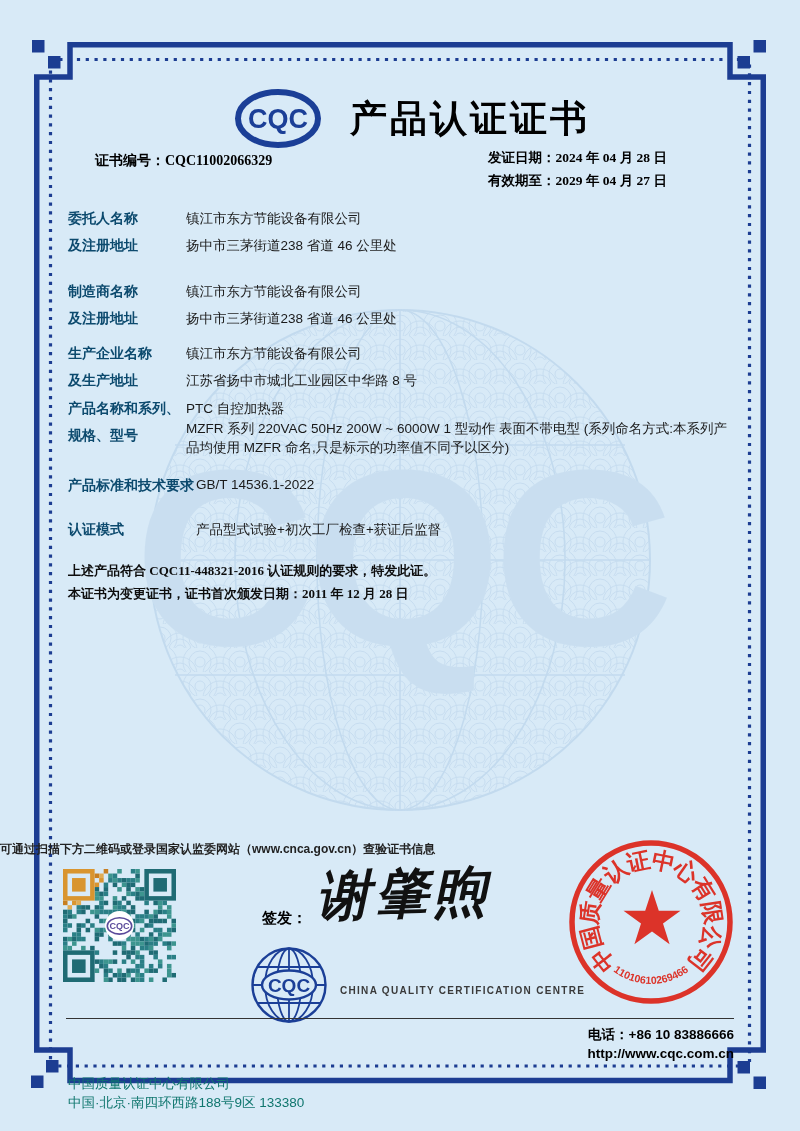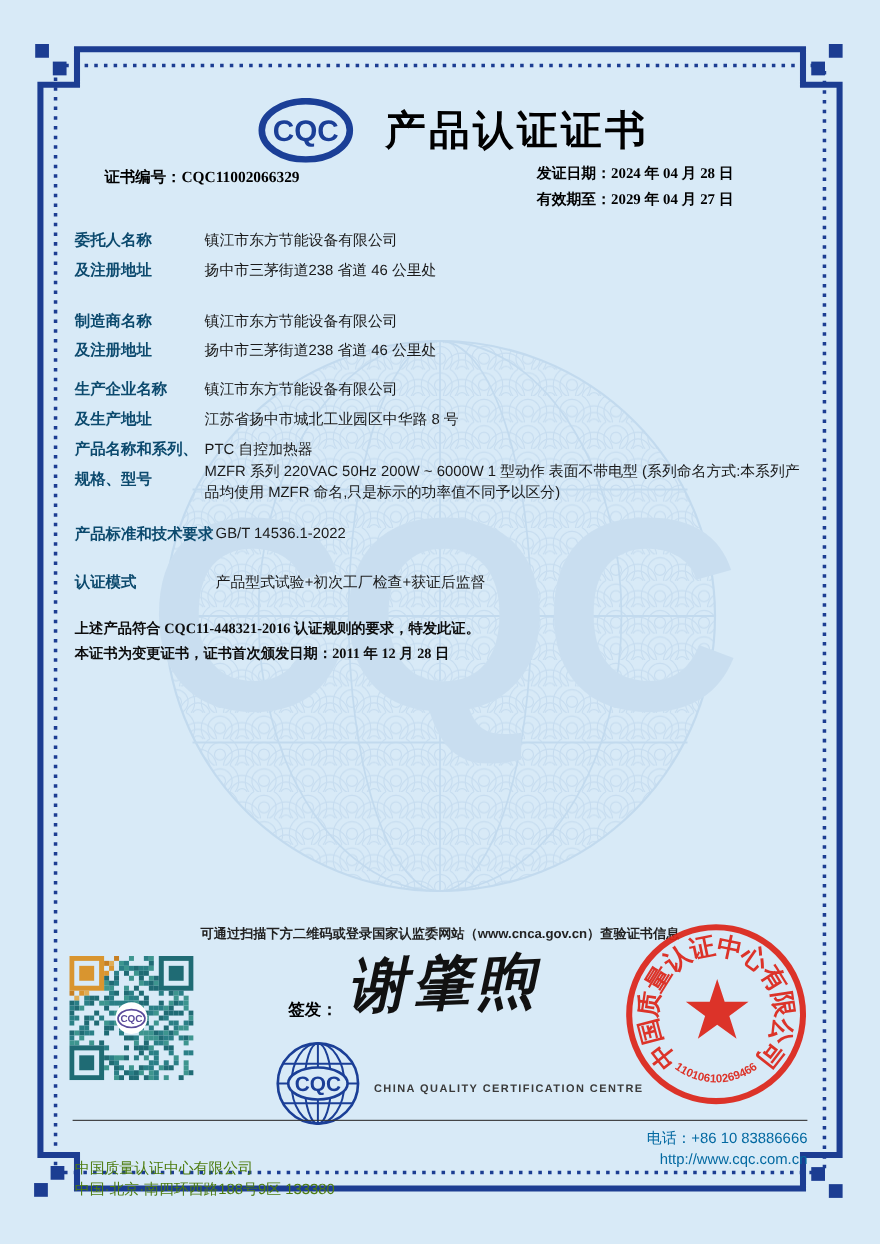--- a/index.html
+++ b/index.html
@@ -16,31 +16,31 @@
   .cert-no{left:95px;top:152px;font-family:"Liberation Serif",serif;font-weight:700;font-size:14px;color:#000;}
   .dates{left:488px;top:146px;font-family:"Liberation Serif",serif;font-weight:700;font-size:13.5px;line-height:23px;color:#000;white-space:nowrap;}
 
   
   .row-label{position:absolute;left:68px;font-size:14px;font-weight:700;color:#0c4a6e;white-space:nowrap;}
   .row-value{position:absolute;left:186px;font-size:13.5px;color:#1a1a1a;white-space:nowrap;}
   .row-value.wrap{white-space:normal;width:552px;line-height:18.5px;}
 
   .statement{position:absolute;left:68px;font-family:"Liberation Serif",serif;font-weight:600;font-size:13px;color:#0d0d0d;white-space:nowrap;}
 
-  .verify-note{left:0;top:841px;width:100%;text-align:center;font-size:12px;font-weight:600;color:#222;}
+  .verify-note{left:0;top:841px;width:100%;text-align:left;font-size:12px;font-weight:600;color:#222;}
 
   .sign-label{left:262px;top:893px;font-size:15px;font-weight:700;color:#000;margin-top:16px;}
   .signature{left:316px;top:858px;font-size:54px;font-family:"Liberation Serif",serif;font-style:italic;font-weight:700;letter-spacing:4px;color:#111;transform:rotate(-2deg);}
 
   .org-cn{left:338px;top:947px;font-size:27px;font-weight:600;letter-spacing:2px;color:#3a3a3a;white-space:nowrap;}
   .org-en{left:340px;top:985px;font-size:10px;font-weight:700;letter-spacing:1.3px;color:#3a3a3a;white-space:nowrap;}
 
   .footer-hr{left:66px;top:1018px;width:668px;border-top:1.6px solid #333;height:0;}
-  .footer-left{left:68px;top:1052px;font-size:13.5px;line-height:19px;color:#4d7c0f;}
-  .footer-right{right:66px;top:1025px;font-size:13.5px;line-height:19px;color:#0369a1;text-align:right;}
+  .footer-left{left:68px;top:1074px;font-size:13.5px;line-height:19px;color:#0f766e;}
+  .footer-right{right:66px;top:1025px;font-size:13.5px;line-height:19px;color:#000000;text-align:right;font-weight:bold;}
 
   .stamp{left:545px;top:816px;opacity:.92;color:var(--stamp-red,#dd2418);}
   .stamp-char{font-size:23px;font-weight:700;fill:currentColor;text-anchor:middle;font-family:"Liberation Sans",sans-serif;}
   .stamp-num{font-size:10.5px;font-weight:700;fill:currentColor;text-anchor:middle;font-family:"Liberation Sans",sans-serif;}
 
   .wm{left:0;top:0;pointer-events:none;}
 </style>
 </head>
 <body>
 

